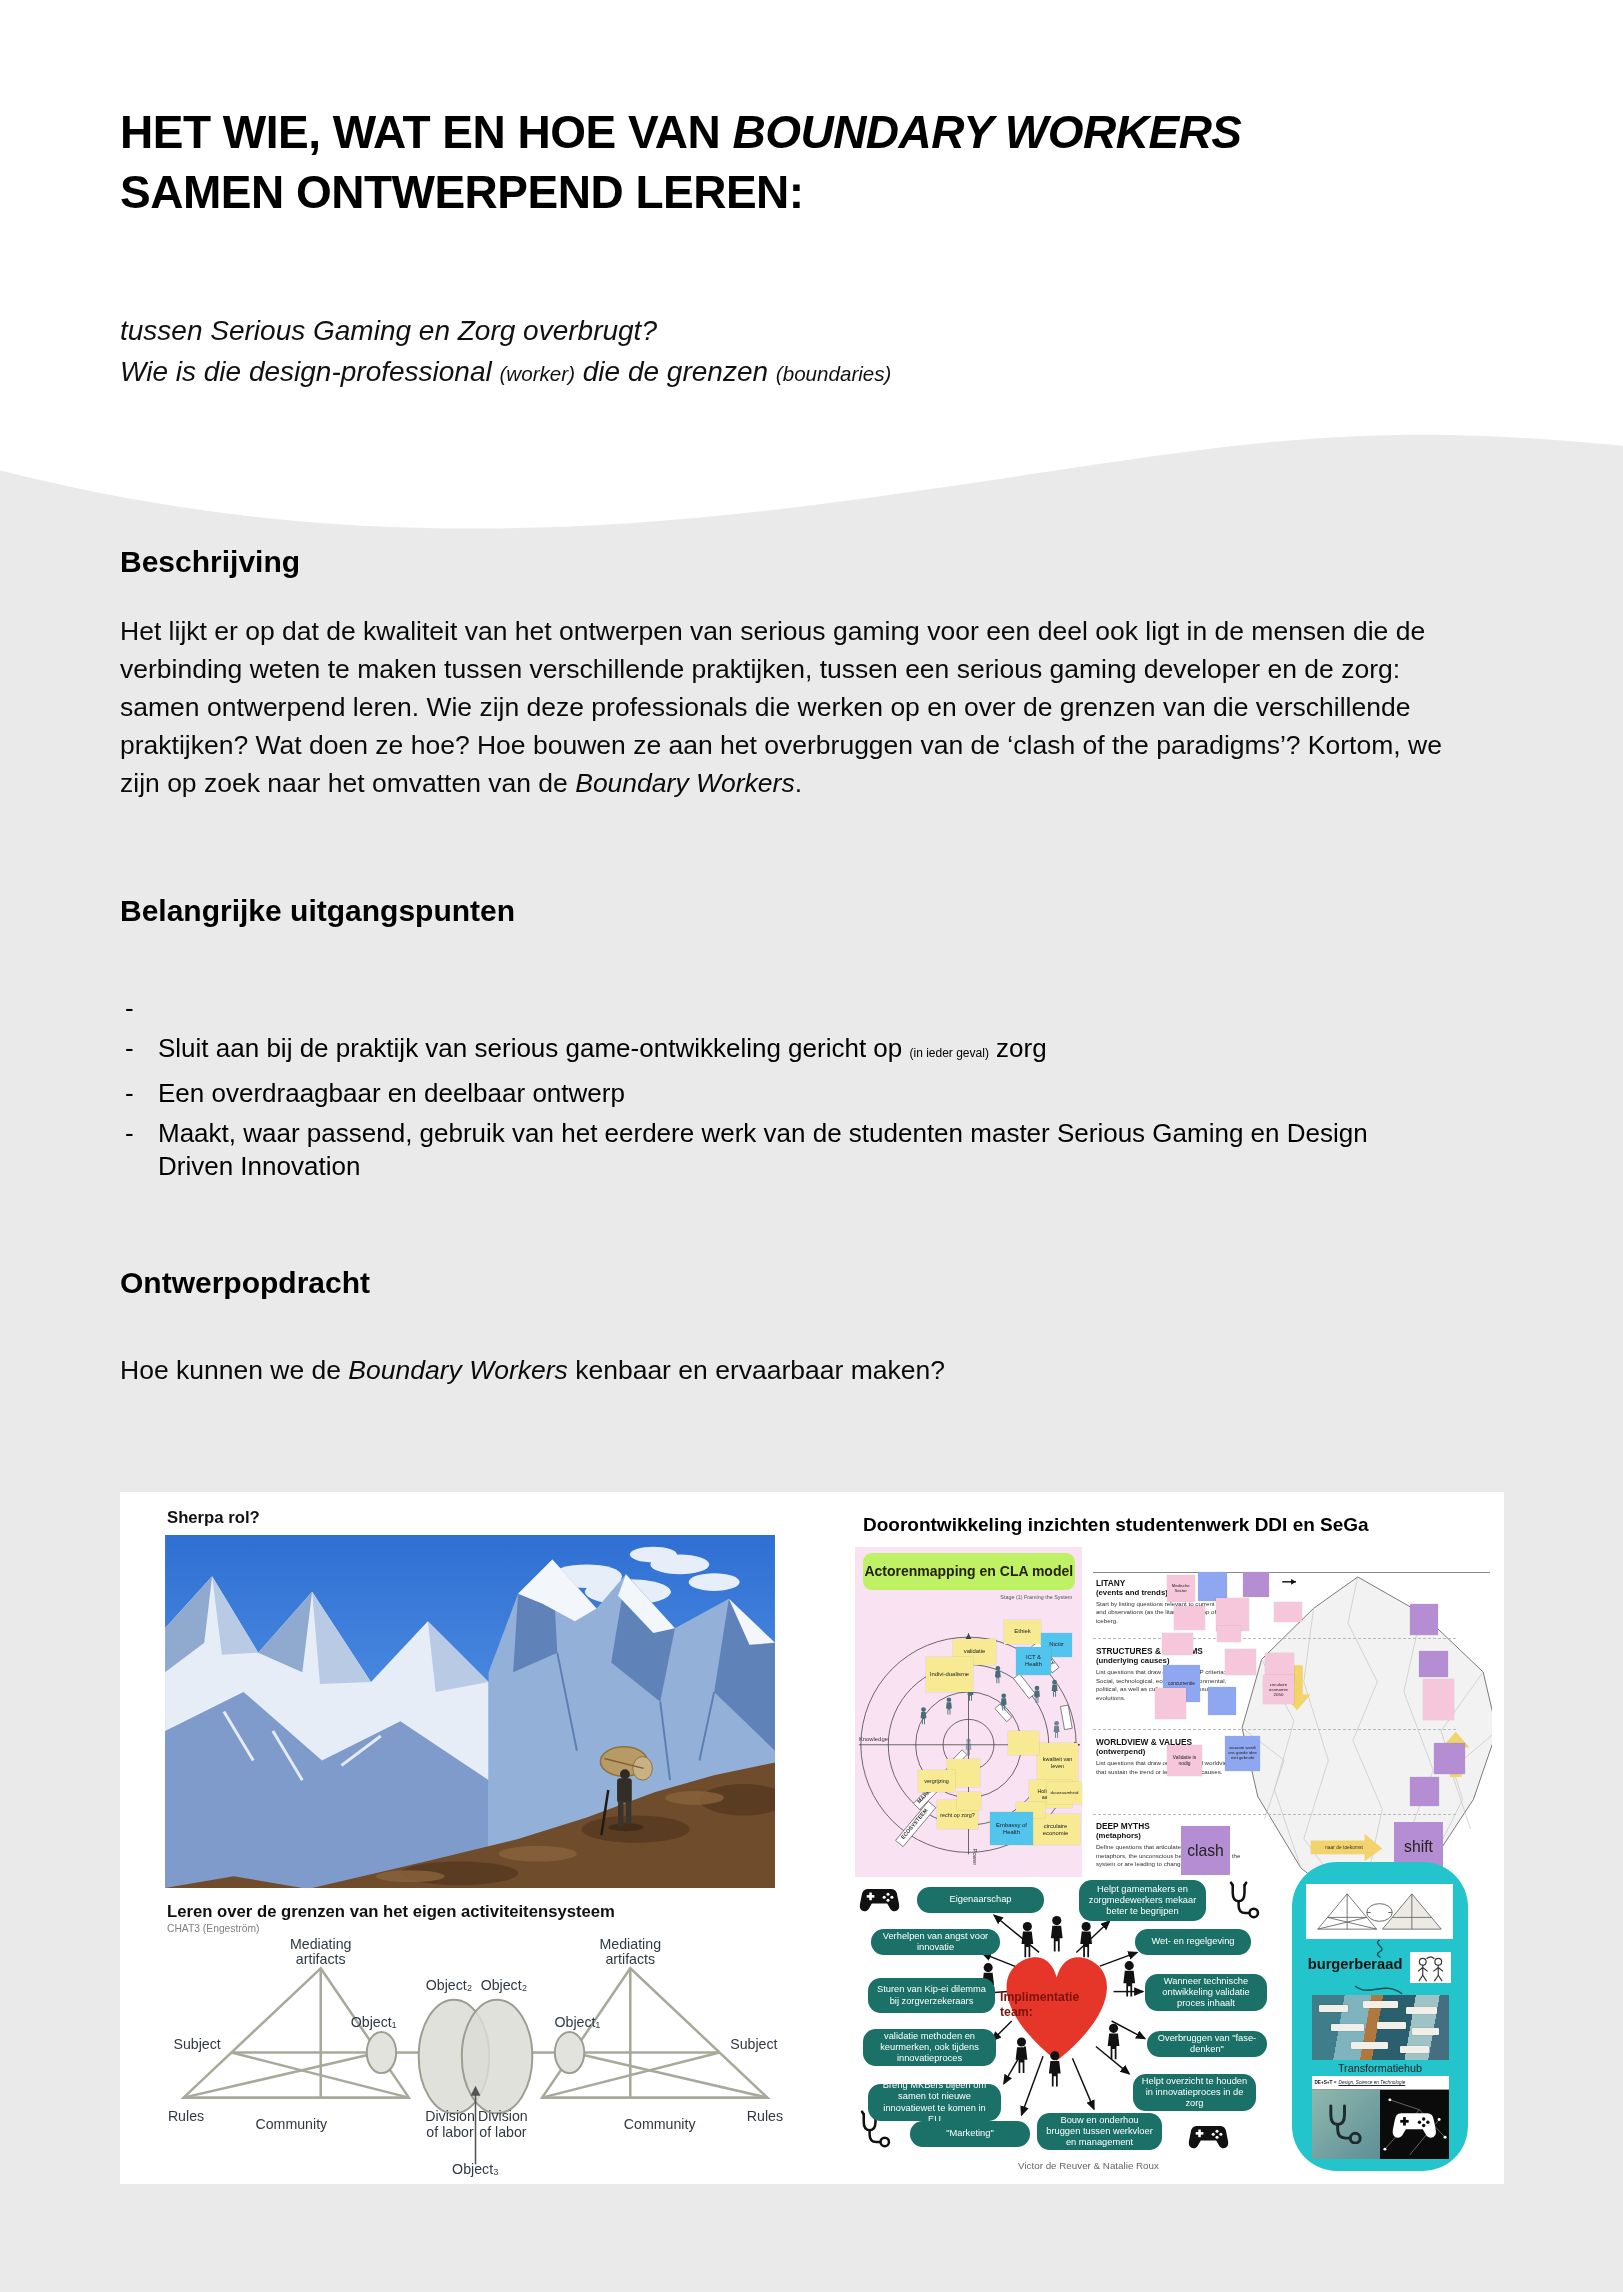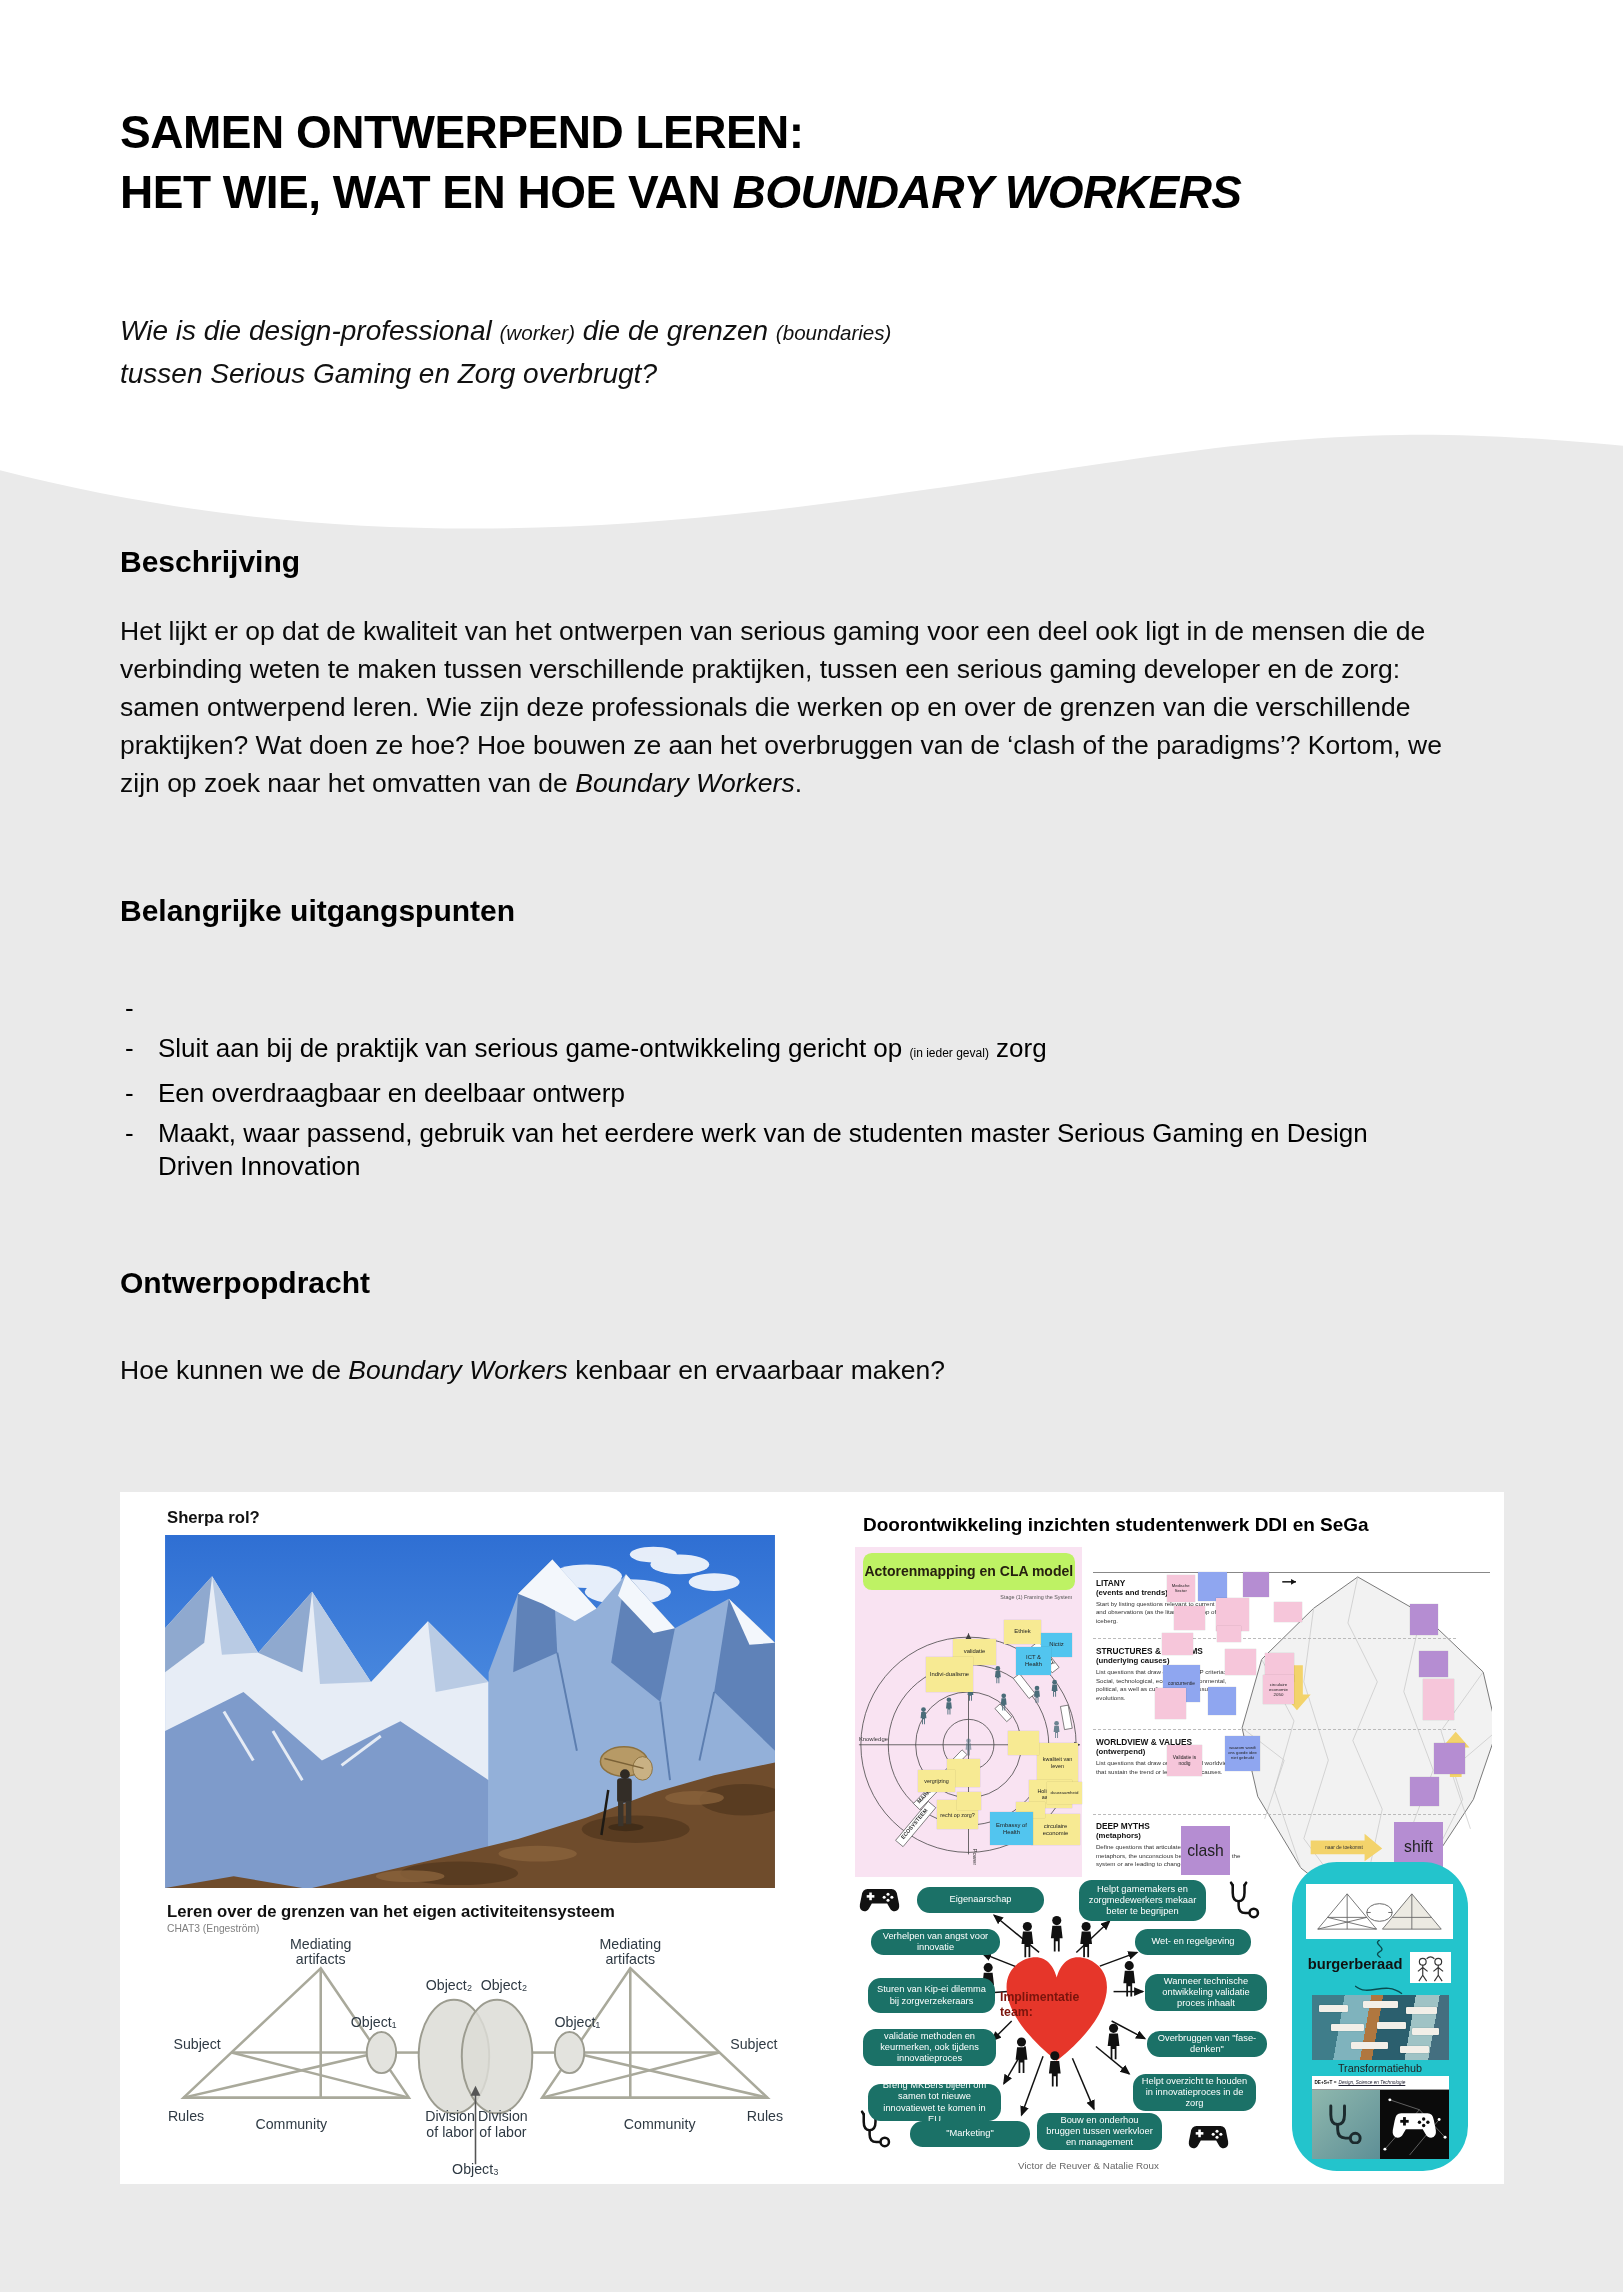--- a/index.html
+++ b/index.html
@@ -97,26 +97,26 @@
           <path d="M-3,-7.5 L3,-7.5 L4,1 L2,1 L2,10 L0.8,10 L0.8,3 L-0.8,3 L-0.8,10 L-2,10 L-2,1 L-4,1 Z"></path>
         </g>
       <g id="pfs" fill="#4a6c79">
           <circle cx="0" cy="-8" r="2.4"></circle>
           <path d="M-2.3,-5.5 L2.3,-5.5 L3,1 L1.5,1 L1.5,7 L0.6,7 L0.6,2 L-0.6,2 L-0.6,7 L-1.5,7 L-1.5,1 L-3,1 Z"></path>
         </g>
     </defs>
   </svg>
 
   <div class="title">
+    <div><span>HET WIE, WAT EN HOE VAN </span><span class="em">BOUNDARY WORKERS</span></div>
     <div>SAMEN ONTWERPEND LEREN:</div>
-    <div><span>HET WIE, WAT EN HOE VAN </span><span class="em">BOUNDARY WORKERS</span></div>
   </div>
   <div class="subtitle">
+    <div>tussen Serious Gaming en Zorg overbrugt?</div>
     <div><span>Wie is die design-professional </span><span class="paren">(worker)</span><span> die de grenzen </span><span class="paren">(boundaries)</span></div>
-    <div>tussen Serious Gaming en Zorg overbrugt?</div>
   </div>
 
   <div class="graybody"></div>
   <div class="wave">
     <svg viewBox="0 0 1656 122" preserveAspectRatio="none" width="1623" height="120">
       <path d="M0,42 C260,108 520,118 840,76 C1120,39 1260,8 1430,6 C1520,5 1600,12 1656,17 L1656,122 L0,122 Z" fill="#eaeaea"></path>
     </svg>
   </div>
 
   <div class="h2" style="top:545px">Beschrijving</div>

